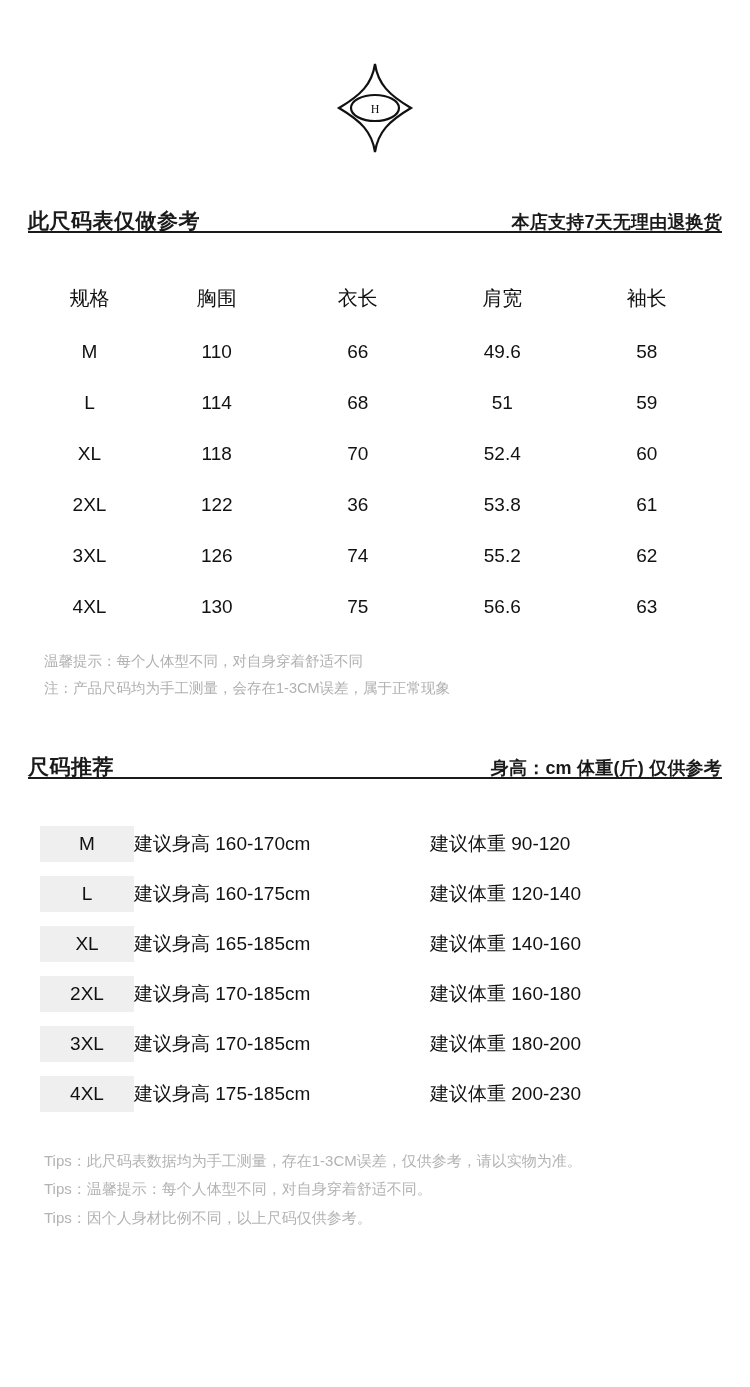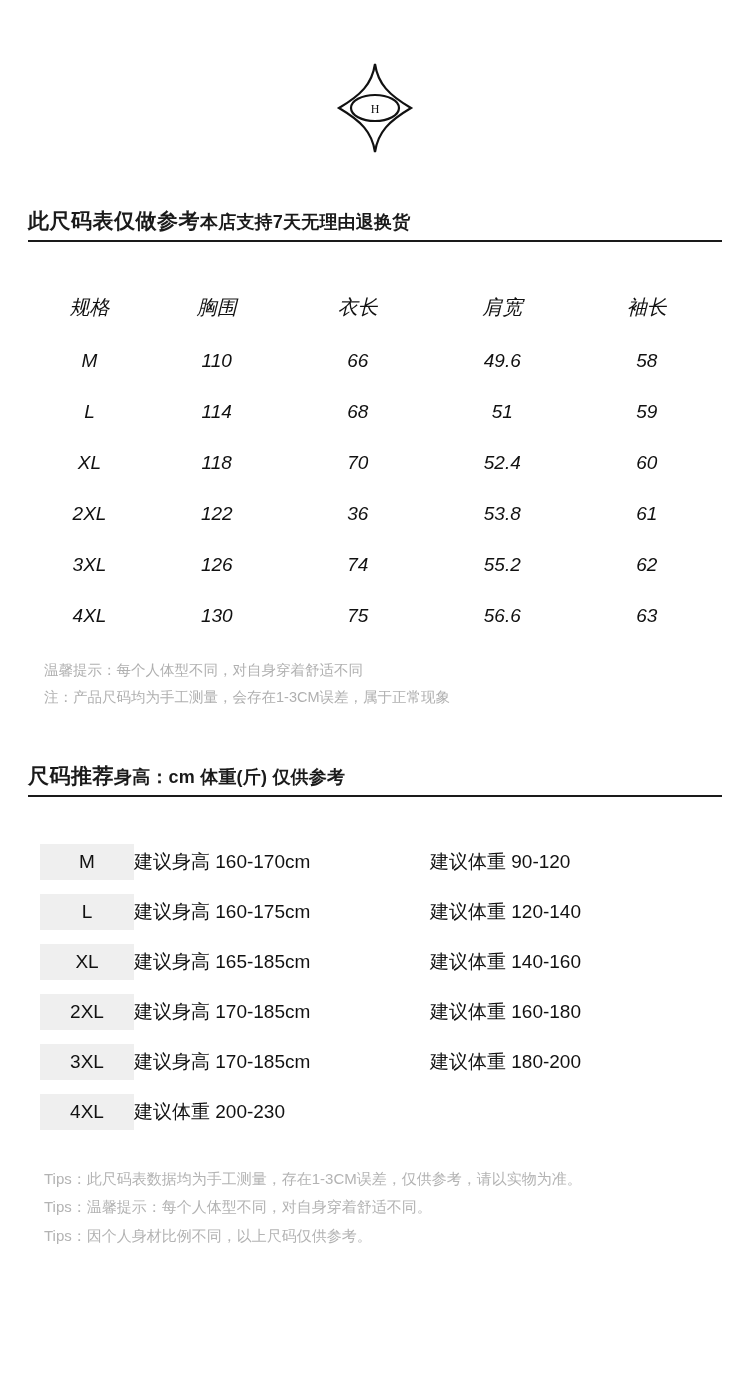--- a/index.html
+++ b/index.html
@@ -30,24 +30,24 @@
     align-items: center;
   }
   .logo {
     width: 88px;
     height: 92px;
   }
 
   
   .section-head {
     margin: 0 28px;
-    padding-bottom: 9px;
     border-bottom: 2px solid #1a1a1a;
     display: flex;
     align-items: flex-end;
+    justify-content: space-between;
   }
   .section-head .title {
     font-size: 21px;
     font-weight: bold;
     letter-spacing: 0.5px;
     line-height: 1;
   }
   .section-head .note {
     font-size: 18px;
     font-weight: bold;
@@ -63,21 +63,20 @@
     width: 688px;
     margin: 36px auto 0 auto;
     border-collapse: collapse;
     table-layout: fixed;
   }
   .size-table th, .size-table td {
     text-align: center;
     font-weight: normal;
     font-size: 19px;
     color: #111;
-    font-style: italic;
   }
   .size-table th {
     font-size: 20px;
     padding: 16px 0 14px 0;
   }
   .size-table td {
     padding: 15px 0 14px 0;
   }
   .size-table col.c0 { width: 17%; }
   .size-table col.c1 { width: 20%; }
@@ -252,20 +251,21 @@
       <span class="rec-height">建议身高 170-185cm</span>
       <span class="rec-weight">建议体重 160-180</span>
     </li>
     <li class="rec-row">
       <span class="rec-badge">3XL</span>
       <span class="rec-height">建议身高 170-185cm</span>
       <span class="rec-weight">建议体重 180-200</span>
     </li>
     <li class="rec-row">
       <span class="rec-badge">4XL</span>
+      <span class="rec-height">建议身高 175-185cm</span>
       <span class="rec-weight">建议体重 200-230</span>
     </li>
   </ul>
 
   <div class="tips">
     <div class="tip-line">Tips：此尺码表数据均为手工测量，存在1-3CM误差，仅供参考，请以实物为准。</div>
     <div class="tip-line">Tips：温馨提示：每个人体型不同，对自身穿着舒适不同。</div>
     <div class="tip-line">Tips：因个人身材比例不同，以上尺码仅供参考。</div>
   </div>
 

